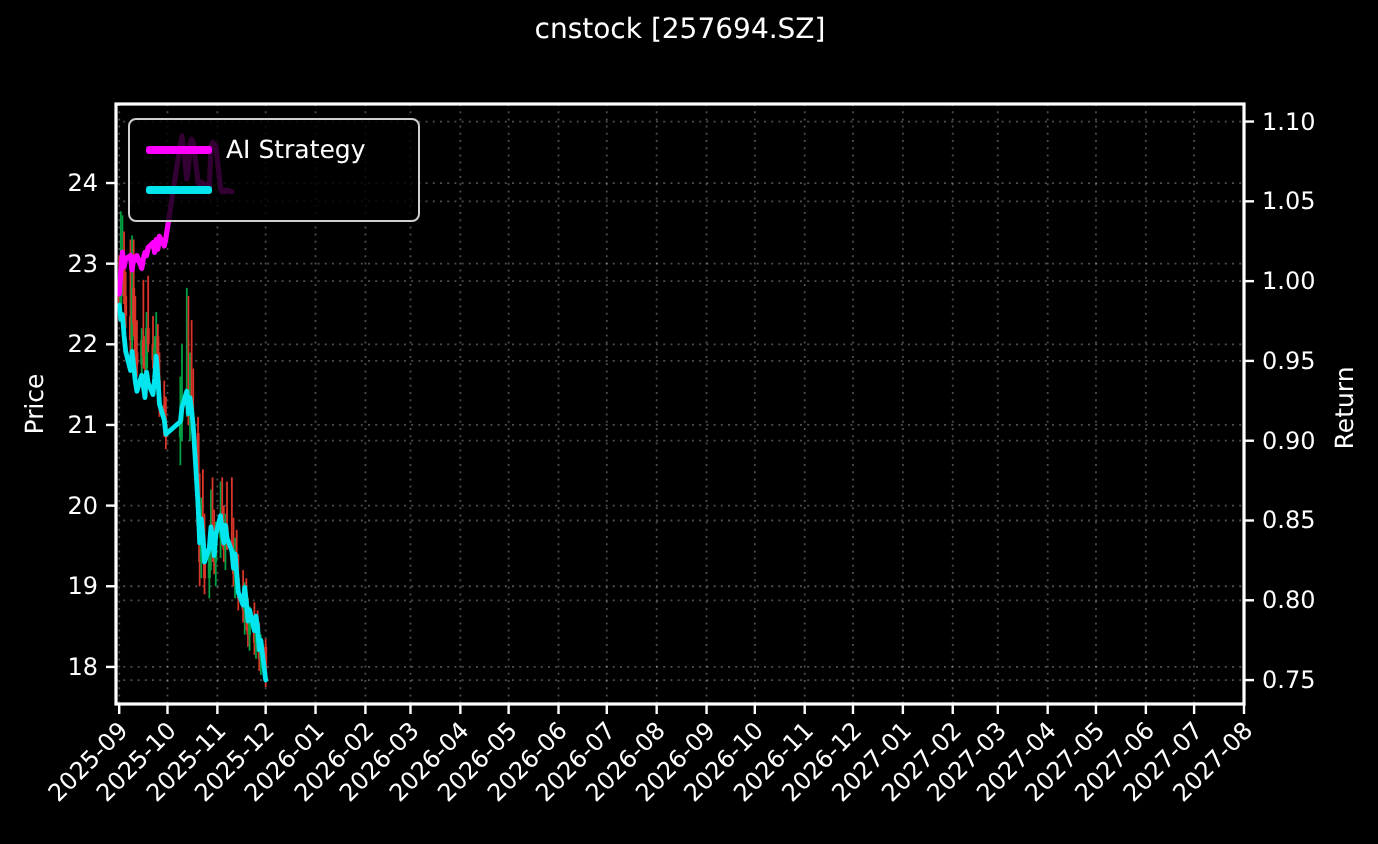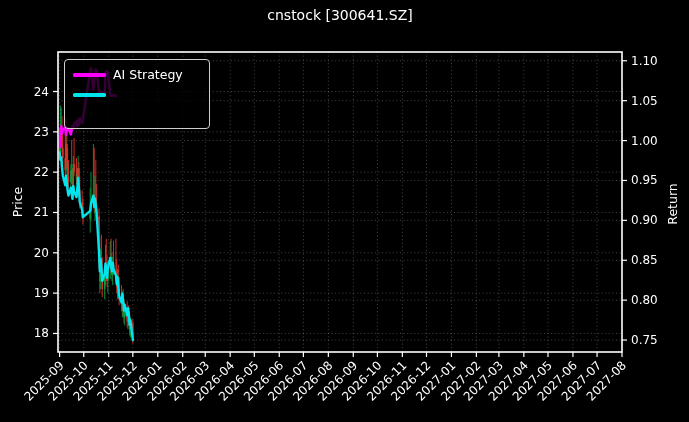--- a/index.html
+++ b/index.html
@@ -5,21 +5,21 @@
   html,body{margin:0;padding:0;background:#000;}
   .figure{position:relative;width:689px;height:422px;background:#000;overflow:hidden;
           font-family:"DejaVu Sans","Liberation Sans",sans-serif;}
   .chart-title{position:absolute;left:58px;width:564px;top:7px;text-align:center;
                color:#fff;font-size:14px;}
   .ylabel{position:absolute;color:#fff;font-size:12.5px;white-space:nowrap;}
   .ylabel-left{top:202px;left:17px;transform:translate(-50%,-50%) rotate(-90deg);}
   .ylabel-right{top:204px;left:672px;transform:translate(-50%,-50%) rotate(-90deg);}
   .legend{position:absolute;left:64px;top:59px;width:146px;box-sizing:border-box;
           background:rgba(0,0,0,0.8);border:1px solid #cfcfcf;border-radius:4px;
-          padding:5px 8px 23px 8px;text-decoration:underline;}
+          padding:5px 8px 5px 8px;text-decoration:underline;}
   .legend-row{display:flex;align-items:center;height:20px;}
   .legend-line{display:inline-block;width:33px;height:3.2px;border-radius:1.6px;margin-right:7px;flex:0 0 auto;}
   .legend-label{color:#fff;font-size:12.5px;line-height:20px;white-space:nowrap;}
   svg{position:absolute;left:0;top:0;}
 </style>
 </head>
 <body>
 
 <div class="figure">
   <svg id="chart" width="689" height="422">
@@ -263,21 +263,21 @@
         <line x1="547.9800285306706" y1="352" x2="547.9800285306706" y2="357" stroke="#ffffff" stroke-width="1.2"></line>
         <text x="552.9800285306706" y="366" fill="#ffffff" text-anchor="end" font-size="12" font-family="DejaVu Sans, Liberation Sans, sans-serif" transform="rotate(-45 552.9800285306706 366)">2027-05</text>
         <line x1="572.9215406562055" y1="352" x2="572.9215406562055" y2="357" stroke="#ffffff" stroke-width="1.2"></line>
         <text x="577.9215406562055" y="366" fill="#ffffff" text-anchor="end" font-size="12" font-family="DejaVu Sans, Liberation Sans, sans-serif" transform="rotate(-45 577.9215406562055 366)">2027-06</text>
         <line x1="597.0584878744651" y1="352" x2="597.0584878744651" y2="357" stroke="#ffffff" stroke-width="1.2"></line>
         <text x="602.0584878744651" y="366" fill="#ffffff" text-anchor="end" font-size="12" font-family="DejaVu Sans, Liberation Sans, sans-serif" transform="rotate(-45 602.0584878744651 366)">2027-07</text>
         <line x1="622" y1="352" x2="622" y2="357" stroke="#ffffff" stroke-width="1.2"></line>
         <text x="627" y="366" fill="#ffffff" text-anchor="end" font-size="12" font-family="DejaVu Sans, Liberation Sans, sans-serif" transform="rotate(-45 627 366)">2027-08</text>
       </g>
     </svg>
-  <div class="chart-title">cnstock [300641.SZ]</div>
+  <div class="chart-title">cnstock [257694.SZ]</div>
   <div class="ylabel ylabel-left">Price</div>
   <div class="ylabel ylabel-right">Return</div>
   <div class="legend">
     <div class="legend-row">
       <span class="legend-line" id="legend-line-0" style="background: rgb(255, 0, 255);"></span>
       <span class="legend-label">AI Strategy</span>
     </div>
     <div class="legend-row">
       <span class="legend-line" id="legend-line-1" style="background: rgb(0, 229, 238);"></span>
     </div>

